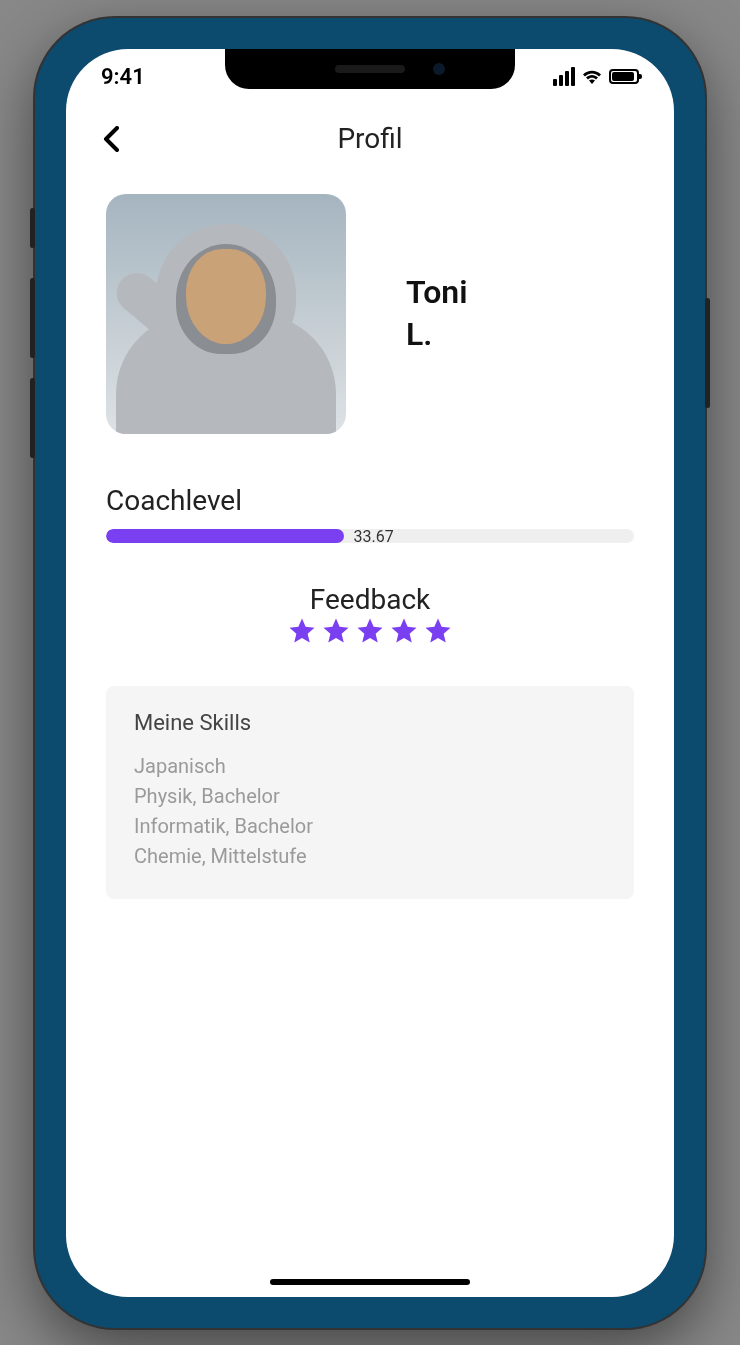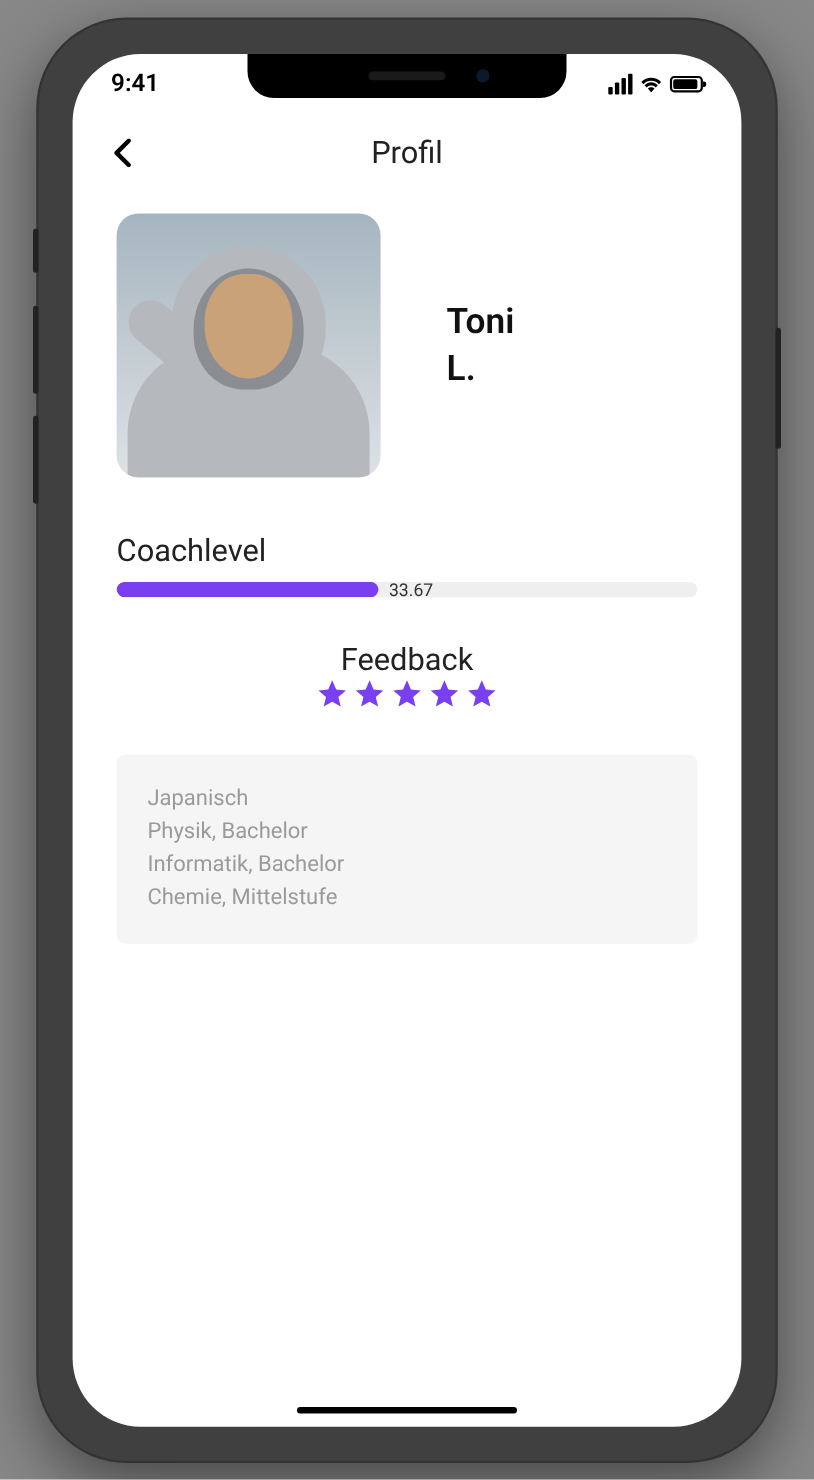--- a/index.html
+++ b/index.html
@@ -12,21 +12,21 @@
     background: #888;
     display: flex;
     justify-content: center;
     align-items: center;
     min-height: 1345px;
     width: 740px;
   }
   .phone-frame {
     width: 670px;
     height: 1310px;
-    background: #404040;
+    background: #0c4a6e;
     border-radius: 80px;
     padding: 31px;
     position: relative;
     box-shadow: 0 0 0 2px #333, 0 20px 60px rgba(0,0,0,0.5);
   }
   .phone-side-button {
     position: absolute;
     background: #222;
     border-radius: 3px;
   }
@@ -401,20 +401,21 @@
             <svg class="star" viewBox="0 0 24 24">
               <path d="M12 2 L14.9 8.6 L22 9.3 L16.5 14.1 L18.2 21.1 L12 17.5 L5.8 21.1 L7.5 14.1 L2 9.3 L9.1 8.6 Z"></path>
             </svg>
             <svg class="star" viewBox="0 0 24 24">
               <path d="M12 2 L14.9 8.6 L22 9.3 L16.5 14.1 L18.2 21.1 L12 17.5 L5.8 21.1 L7.5 14.1 L2 9.3 L9.1 8.6 Z"></path>
             </svg>
           </div>
       </div>
 
       <div class="skills-card">
+        <div class="skills-title">Meine Skills</div>
         <div class="skills-list" id="skills-list">
             <div>Japanisch</div>
             <div>Physik, Bachelor</div>
             <div>Informatik, Bachelor</div>
             <div>Chemie, Mittelstufe</div>
           </div>
       </div>
 
 
     </div>

